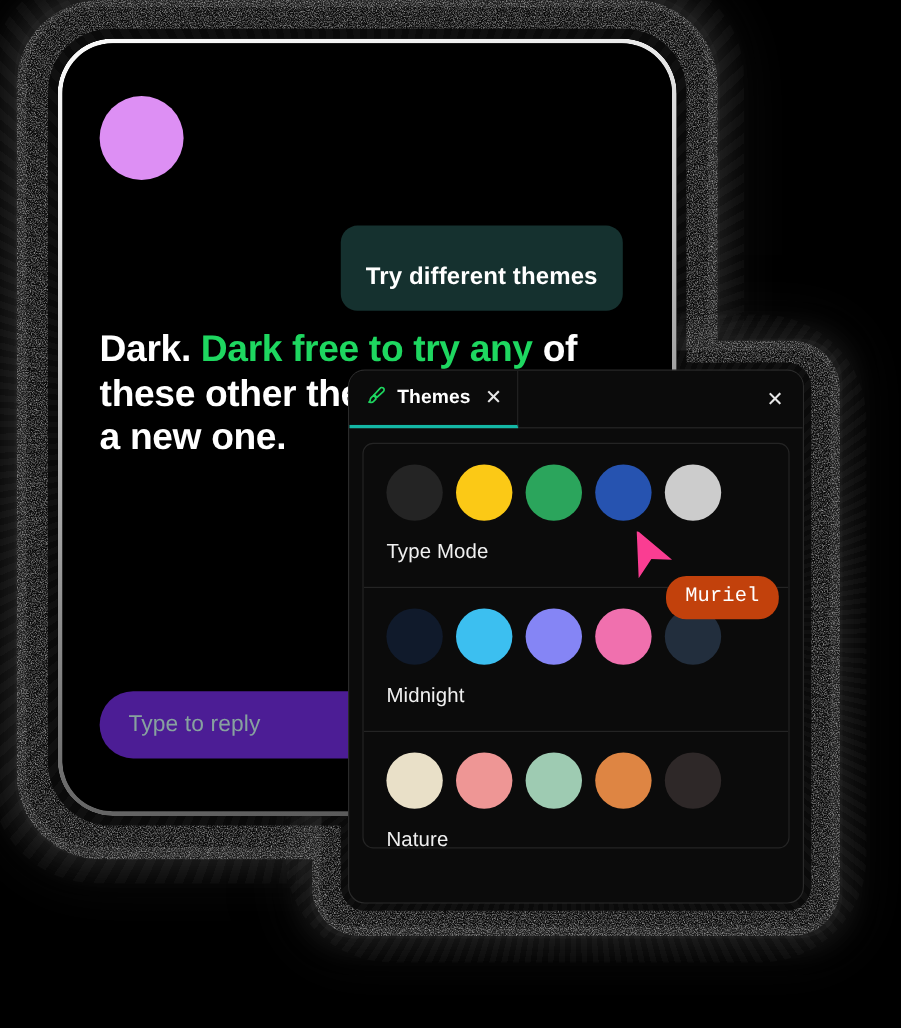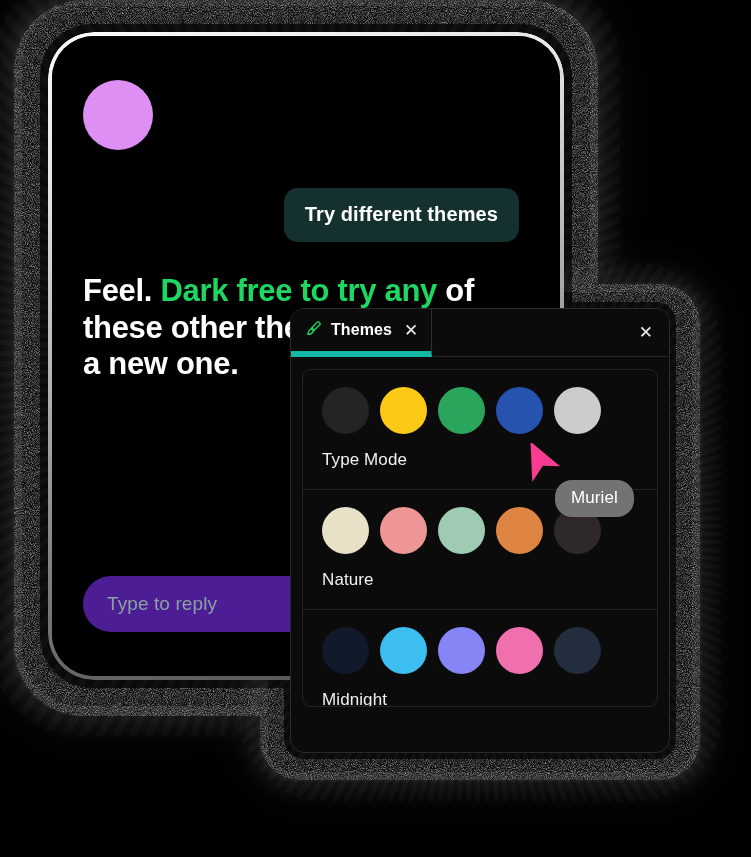--- a/index.html
+++ b/index.html
@@ -113,21 +113,21 @@
   }
 
   #user-bubble {
     position: absolute;
     right: 41px; top: 152px;
     background: #15312f;
     color: #ffffff;
     font-size: 20px;
     font-weight: bold;
     letter-spacing: 0.1px;
-    padding: 15px 21px 16px 21px;
+    padding: 32px 21px 16px 21px;
     border-radius: 14px;
     white-space: nowrap;
   }
 
   #assistant-message {
     position: absolute;
     left: 31px; top: 237px;
     width: 420px;
     font-size: 31px;
     font-weight: bold;
@@ -173,21 +173,21 @@
     border-bottom: 1px solid #262626;
   }
 
   #tab-themes {
     display: flex;
     align-items: center;
     gap: 9px;
     padding: 0 13px 0 14px;
     background: #0b0b0b;
     border-right: 1px solid #2e2e2e;
-    border-bottom: 6px solid #14b8a6;
+    border-bottom: 3px solid #14b8a6;
     margin-bottom: -1px;
     border-top-left-radius: 13px;
     cursor: default;
   }
   #brush-icon { display: block; }
   #tab-label {
     color: #ffffff;
     font-size: 16px;
     font-weight: bold;
     letter-spacing: 0.1px;
@@ -290,21 +290,21 @@
   </svg>
 
   <div id="phone">
     <div id="phone-screen">
 
       <div id="avatar" style="background: rgb(221, 143, 244);"></div>
 
       <div id="user-bubble">Try different themes</div>
 
       <div id="assistant-message">
-        <span>Feel. </span><span class="hl" style="color: rgb(30, 215, 96);">Dark free to try any</span><span> of these other themes or create a new one.</span>
+        <span>Dark. </span><span class="hl" style="color: rgb(30, 215, 96);">Dark free to try any</span><span> of these other themes or create a new one.</span>
       </div>
 
       <div id="reply-box">
         <span id="reply-placeholder">Type to reply</span>
       </div>
 
     </div>
   </div>
 
   <div id="themes-panel">
@@ -337,43 +337,43 @@
           <div class="swatch" style="background: rgb(251, 201, 22);"></div>
           <div class="swatch" style="background: rgb(43, 165, 92);"></div>
           <div class="swatch" style="background: rgb(38, 83, 176);"></div>
           <div class="swatch" style="background: rgb(204, 204, 204);"></div>
         </div>
         <div class="theme-name">Type Mode</div>
       </div>
 
       <div class="theme-row">
         <div class="swatch-strip">
+          <div class="swatch" style="background: rgb(16, 26, 43);"></div>
+          <div class="swatch" style="background: rgb(60, 191, 240);"></div>
+          <div class="swatch" style="background: rgb(133, 133, 245);"></div>
+          <div class="swatch" style="background: rgb(240, 112, 174);"></div>
+          <div class="swatch" style="background: rgb(34, 46, 61);"></div>
+        </div>
+        <div class="theme-name">Midnight</div>
+      </div>
+
+      <div class="theme-row">
+        <div class="swatch-strip">
           <div class="swatch" style="background: rgb(233, 224, 200);"></div>
           <div class="swatch" style="background: rgb(238, 150, 149);"></div>
           <div class="swatch" style="background: rgb(158, 203, 178);"></div>
           <div class="swatch" style="background: rgb(222, 133, 67);"></div>
           <div class="swatch" style="background: rgb(46, 40, 40);"></div>
         </div>
         <div class="theme-name">Nature</div>
       </div>
 
-      <div class="theme-row">
-        <div class="swatch-strip">
-          <div class="swatch" style="background: rgb(16, 26, 43);"></div>
-          <div class="swatch" style="background: rgb(60, 191, 240);"></div>
-          <div class="swatch" style="background: rgb(133, 133, 245);"></div>
-          <div class="swatch" style="background: rgb(240, 112, 174);"></div>
-          <div class="swatch" style="background: rgb(34, 46, 61);"></div>
-        </div>
-        <div class="theme-name">Midnight</div>
-      </div>
-
     </div>
   </div>
 
   <div id="cursor-wrap">
     <svg id="cursor-arrow" width="40" height="44" viewBox="0 0 40 44">
       <path d="M2 2 L36 20 L19 23 L12 41 Z" fill="#fa3d92" transform="rotate(12 20 22)"></path>
     </svg>
-    <div id="cursor-label" style="background: #737373;">Muriel</div>
+    <div id="cursor-label" style="background: #c2410c; font-family: Liberation Mono, monospace;">Muriel</div>
   </div>
 
 </div>
 
 </body></html>

